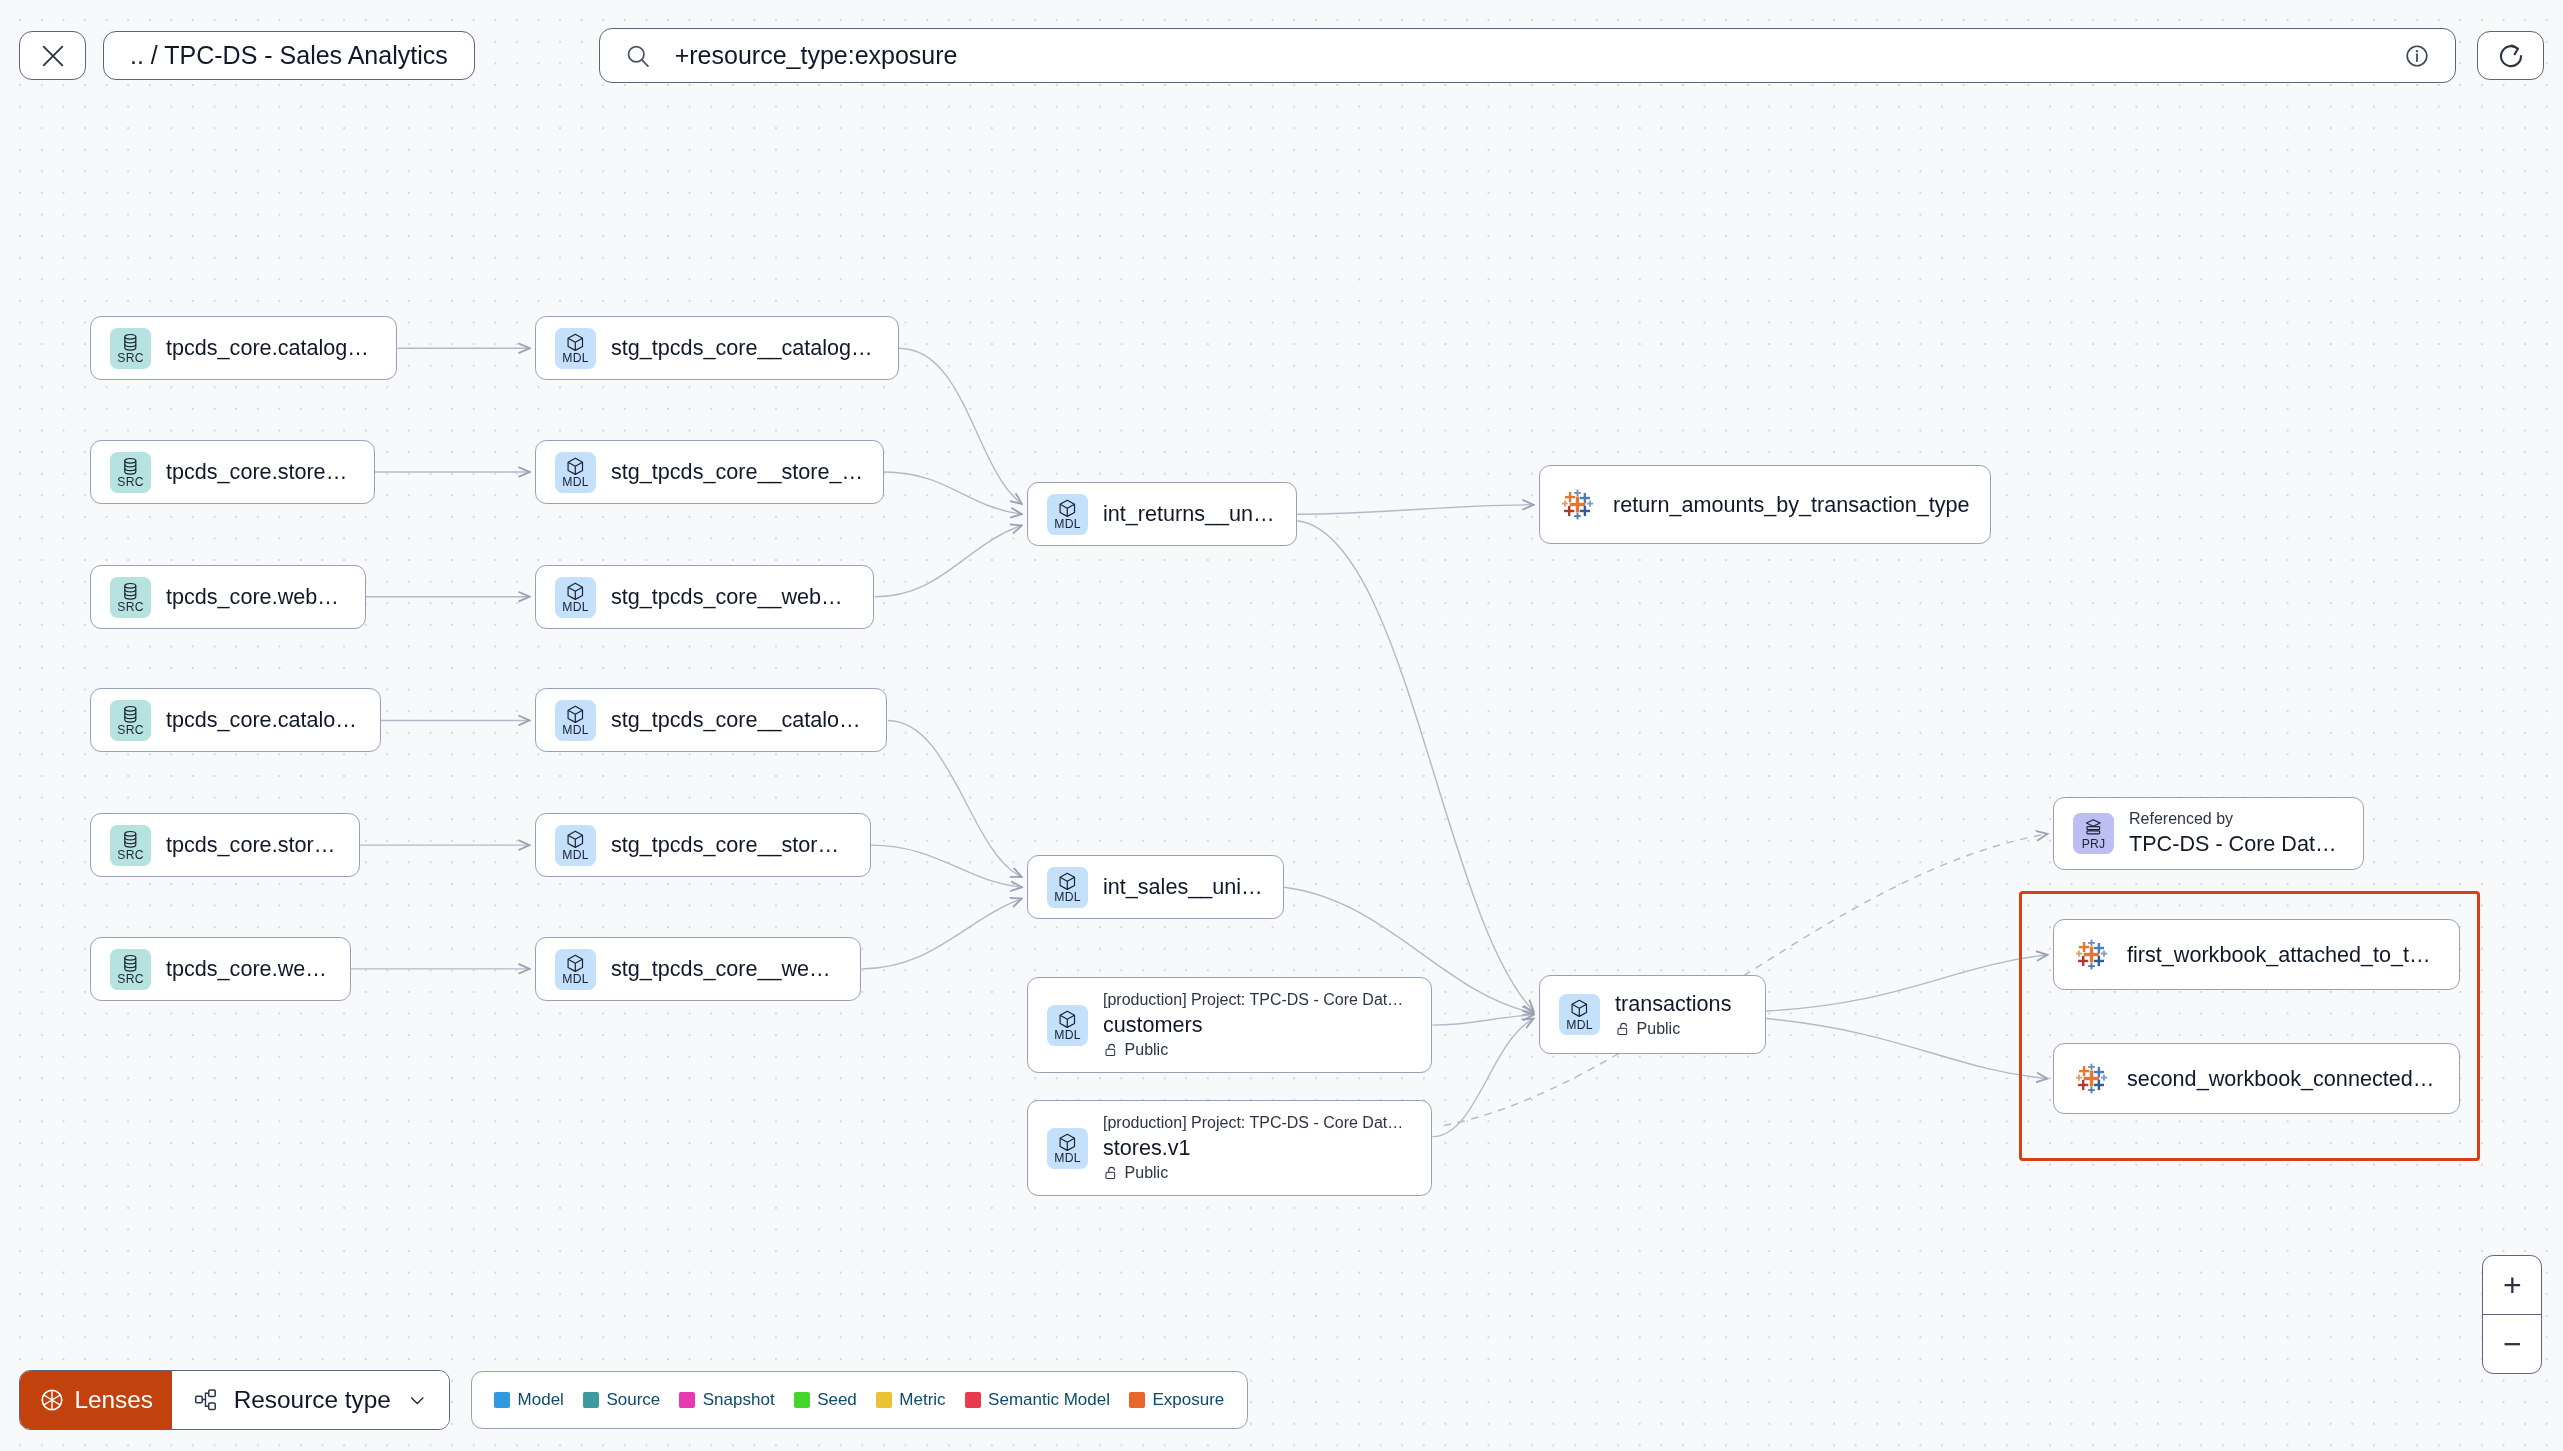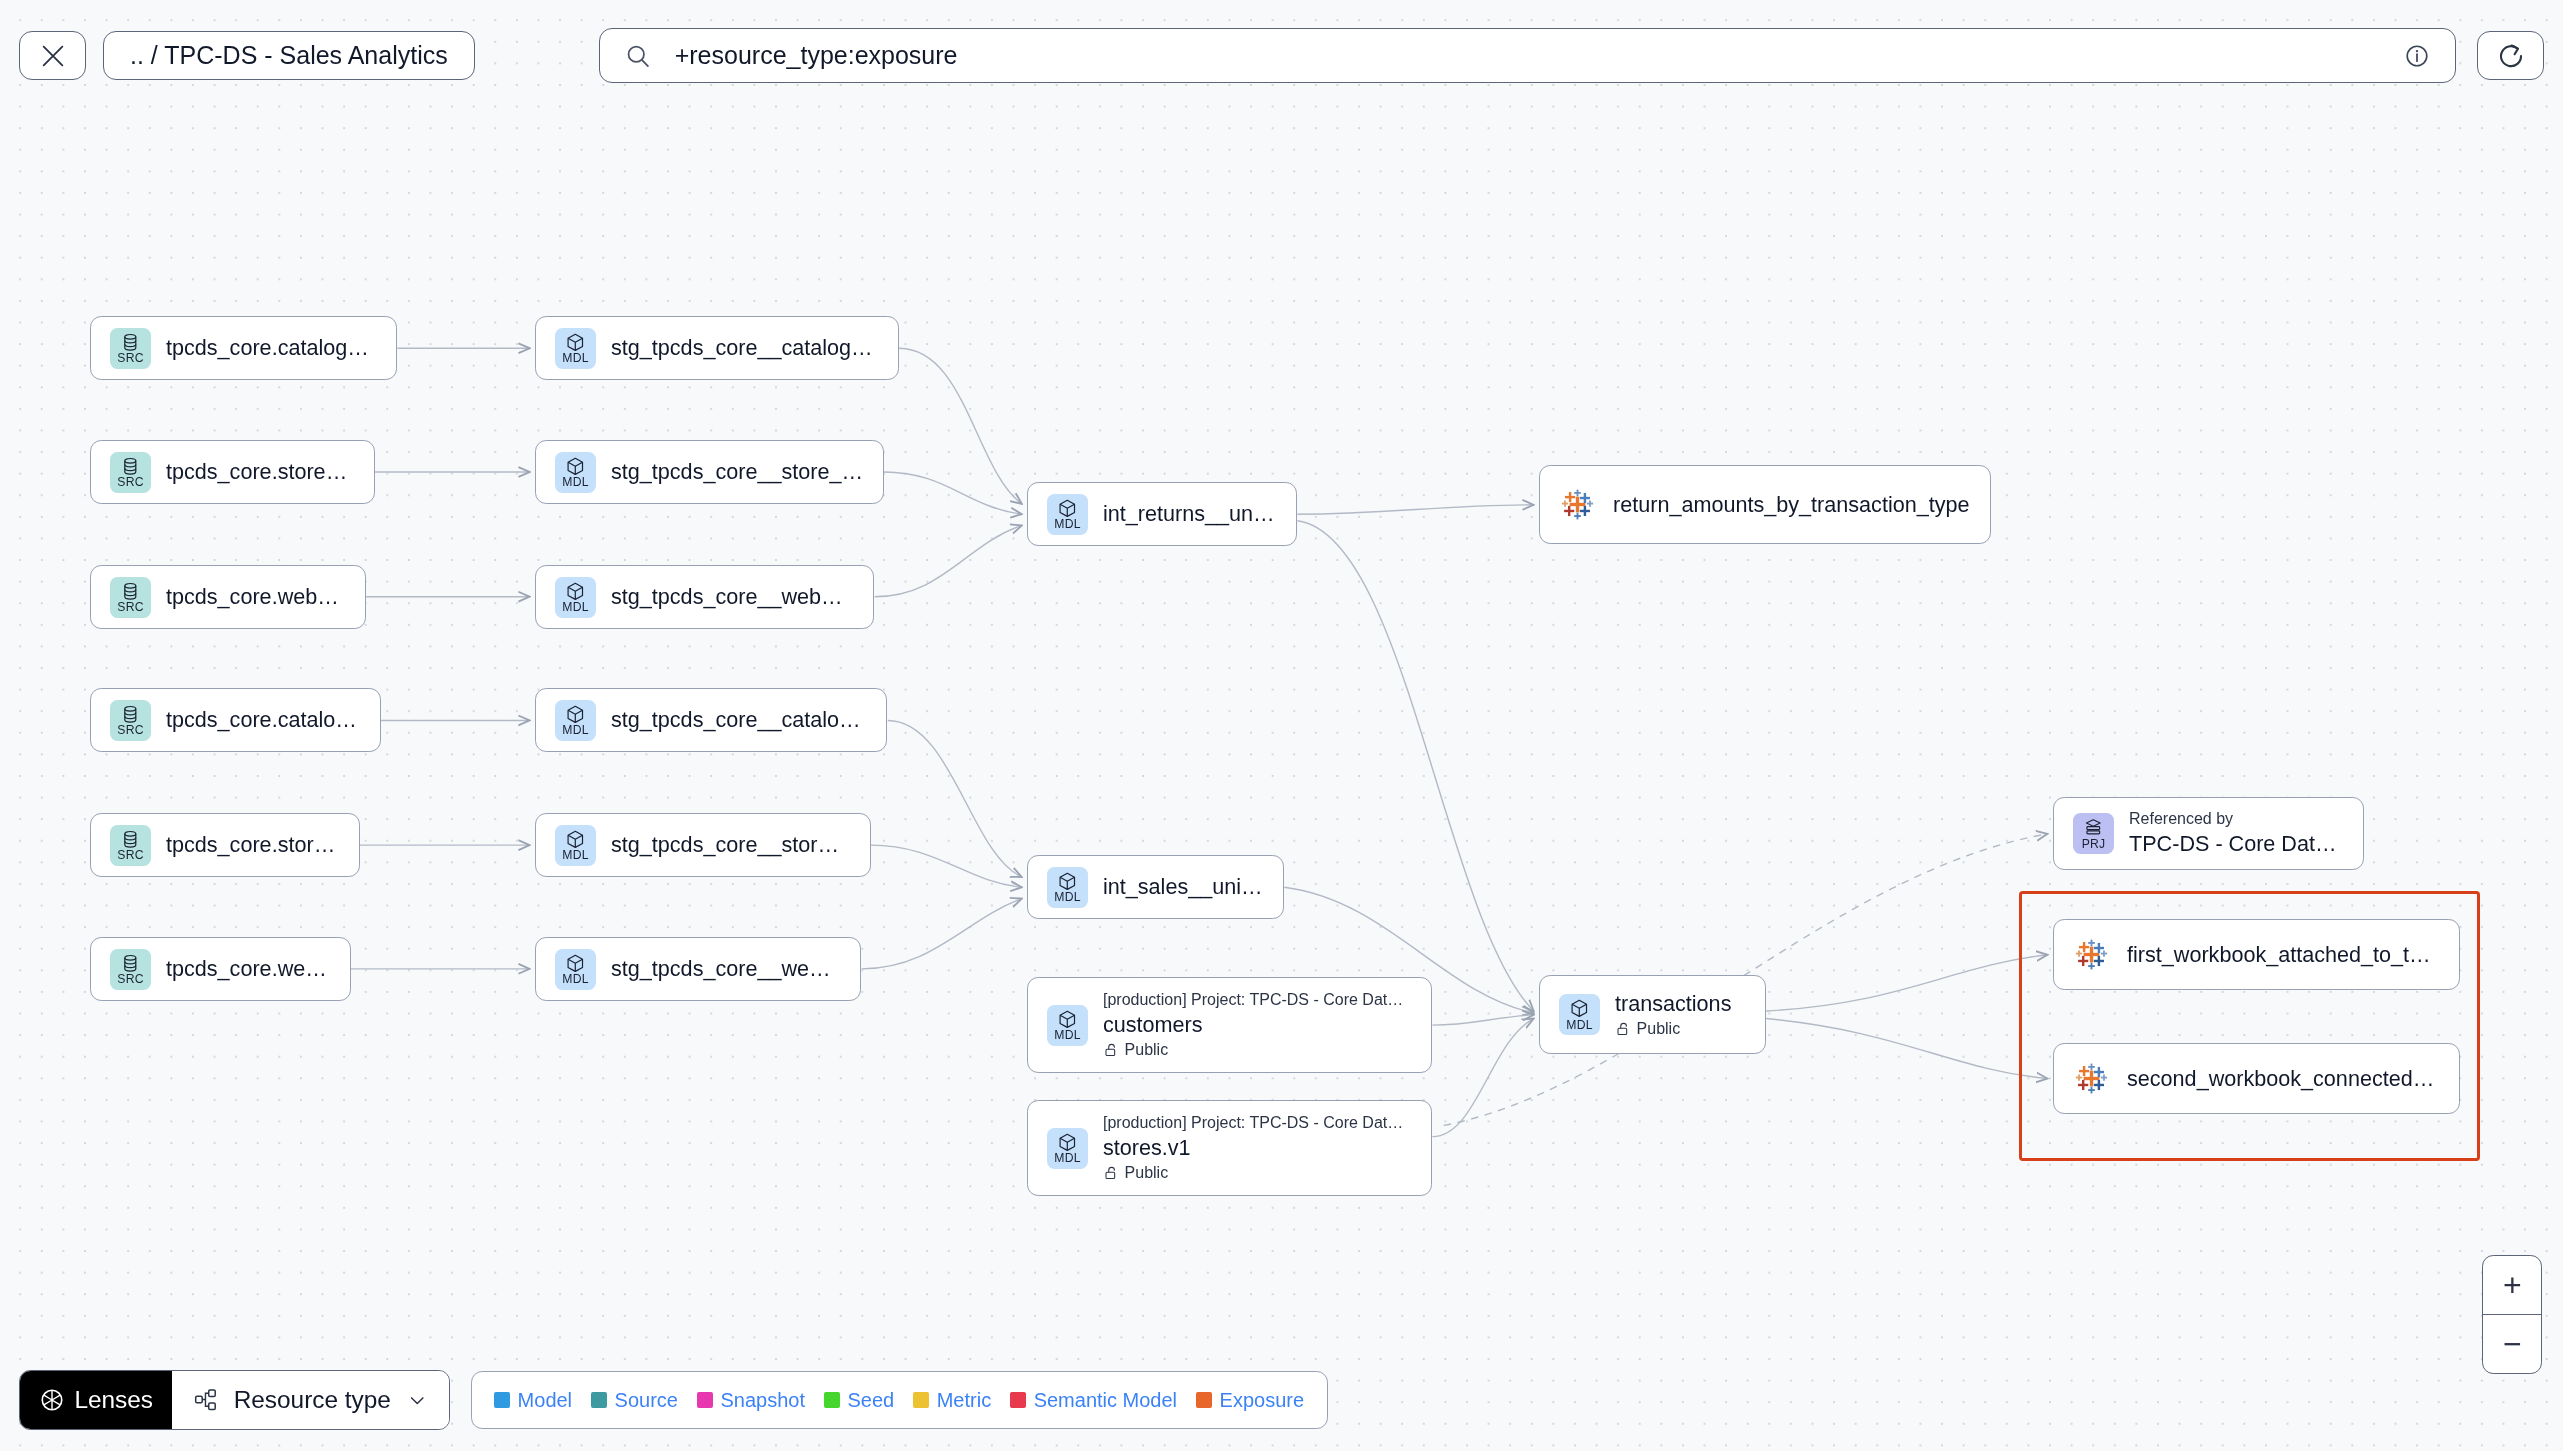--- a/index.html
+++ b/index.html
@@ -159,21 +159,21 @@
   #lens-group {
     display: flex;
     align-items: stretch;
     border: 1.5px solid #5c6578;
     border-radius: 11.2px;
     overflow: hidden;
     height: 58px;
     background: #fff;
   }
   #lenses-btn {
-    background: #000000;
+    background: #c2410c;
     color: #fff;
     display: flex;
     align-items: center;
     gap: 9.4px;
     padding: 0 19px;
     font-size: 24.4px;
     cursor: pointer;
   }
   #resource-type-btn {
     background: #fff;
@@ -190,21 +190,21 @@
     height: 58px;
     background: #fff;
     border: 1.5px solid #98a1b3;
     border-radius: 11.2px;
     display: flex;
     align-items: center;
     padding: 0 22.5px;
     gap: 19px;
     box-sizing: border-box;
   }
-  .legend-item { display:flex; align-items:center; gap:7.5px; font-size:20px; color:#3b82f6; white-space:nowrap; }
+  .legend-item { display:flex; align-items:center; gap:7.5px; font-size:17px; color:#0c4a6e; white-space:nowrap; }
   .legend-swatch { width: 16px; height: 16px; border-radius: 1.9px; flex:0 0 auto; }
 
   #zoom-controls {
     position: absolute;
     right: 20.6px; bottom: 77px;
     width: 58px;
     background: #fff;
     border: 1.5px solid #5c6578;
     border-radius: 11.2px;
     z-index: 40;

